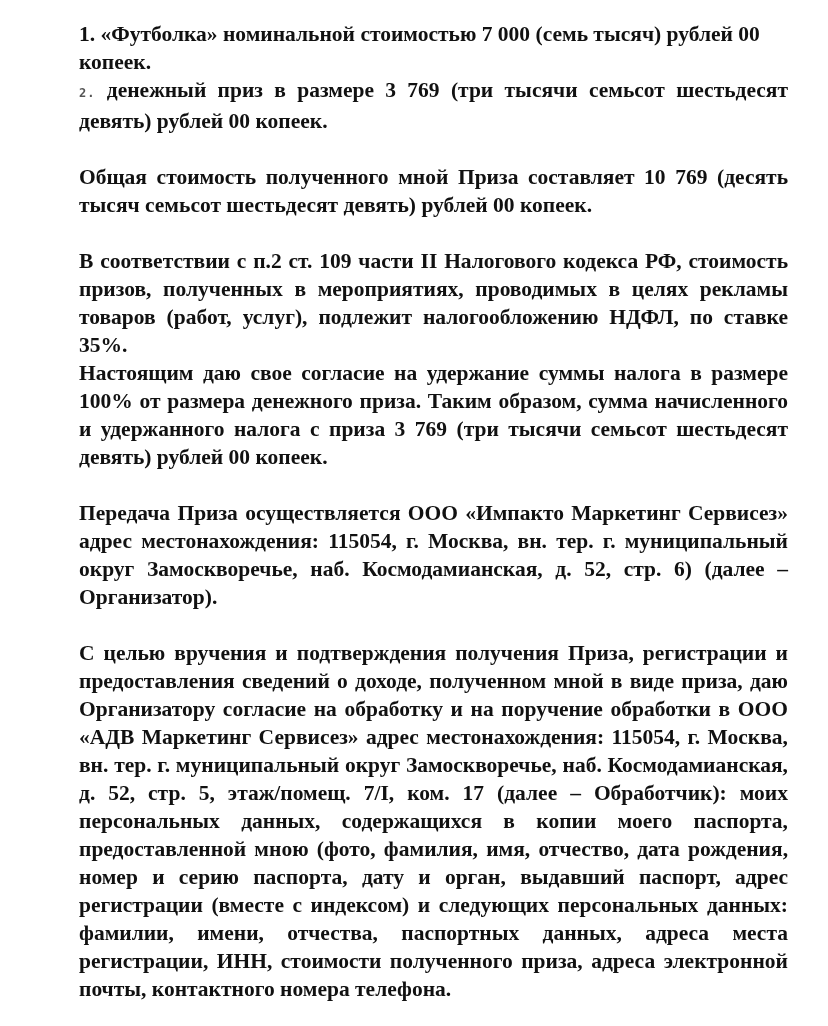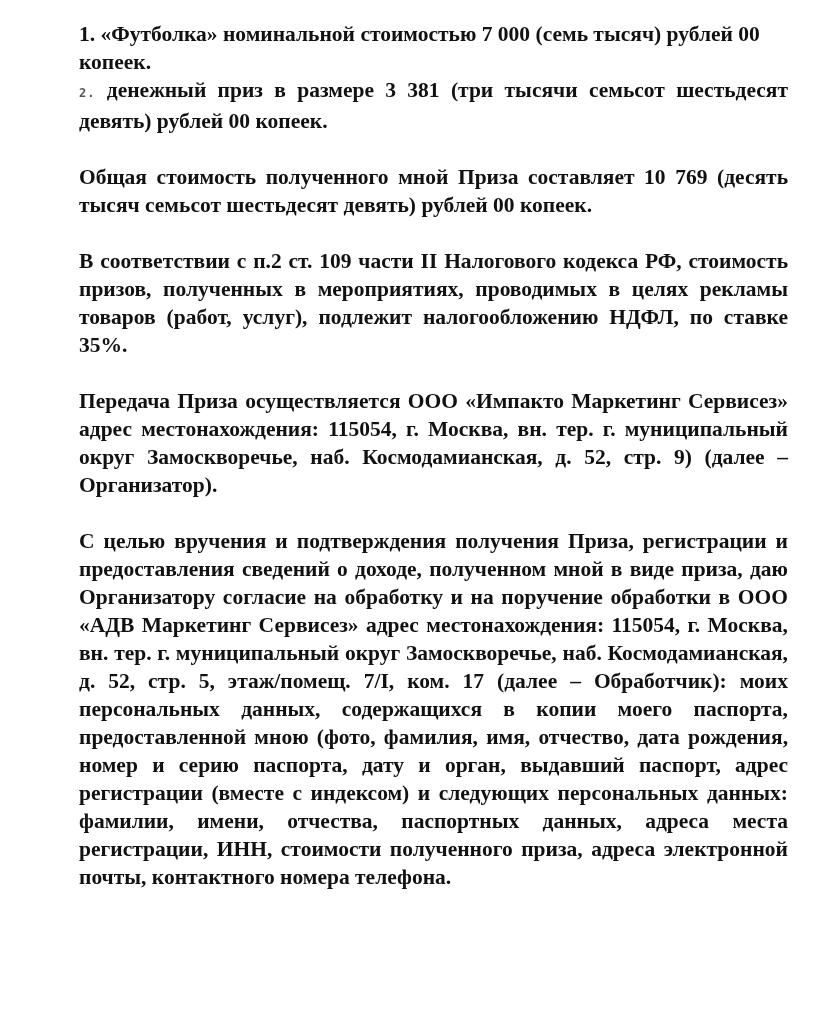--- a/index.html
+++ b/index.html
@@ -32,33 +32,34 @@
 
 <div class="page">
 
   <p style="text-align:left;">
     <span>1.</span>
     <span>«Футболка» номинальной стоимостью 7 000 (семь тысяч) рублей 00 копеек.</span>
   </p>
 
   <p>
     <span class="item-marker-small">2.</span>
-    <span>денежный приз в размере 3 381 (три тысячи семьсот шестьдесят девять) рублей 00 копеек.</span>
+    <span>денежный приз в размере 3 769 (три тысячи семьсот шестьдесят девять) рублей 00 копеек.</span>
   </p>
 
   <div class="gap"></div>
 
   <p>Общая стоимость полученного мной Приза составляет 10 769 (десять тысяч семьсот шестьдесят девять) рублей 00 копеек.</p>
 
   <div class="gap"></div>
 
   <p>В соответствии с п.2 ст. 109 части II Налогового кодекса РФ, стоимость призов, полученных в мероприятиях, проводимых в целях рекламы товаров (работ, услуг), подлежит налогообложению НДФЛ, по ставке 35%.</p>
 
+  <p class="bold">Настоящим даю свое согласие на удержание суммы налога в размере 100% от размера денежного приза. Таким образом, сумма начисленного и удержанного налога с приза 3 769 (три тысячи семьсот шестьдесят девять) рублей 00 копеек.</p>
 
   <div class="gap"></div>
 
-  <p>Передача Приза осуществляется ООО «Импакто Маркетинг Сервисез» адрес местонахождения: 115054, г. Москва, вн. тер. г. муниципальный округ Замоскворечье, наб. Космодамианская, д. 52, стр. 9) (далее – Организатор).</p>
+  <p>Передача Приза осуществляется ООО «Импакто Маркетинг Сервисез» адрес местонахождения: 115054, г. Москва, вн. тер. г. муниципальный округ Замоскворечье, наб. Космодамианская, д. 52, стр. 6) (далее – Организатор).</p>
 
   <div class="gap"></div>
 
   <p>С целью вручения и подтверждения получения Приза, регистрации и предоставления сведений о доходе, полученном мной в виде приза, даю Организатору согласие на обработку и на поручение обработки в ООО «АДВ Маркетинг Сервисез» адрес местонахождения: 115054, г. Москва, вн. тер. г. муниципальный округ Замоскворечье, наб. Космодамианская, д. 52, стр. 5, этаж/помещ. 7/I, ком. 17 (далее – Обработчик): моих персональных данных, содержащихся в копии моего паспорта, предоставленной мною (фото, фамилия, имя, отчество, дата рождения, номер и серию паспорта, дату и орган, выдавший паспорт, адрес регистрации (вместе с индексом) и следующих персональных данных: фамилии, имени, отчества, паспортных данных, адреса места регистрации, ИНН, стоимости полученного приза, адреса электронной почты, контактного номера телефона.</p>
 
 </div>
 
 </body></html>

